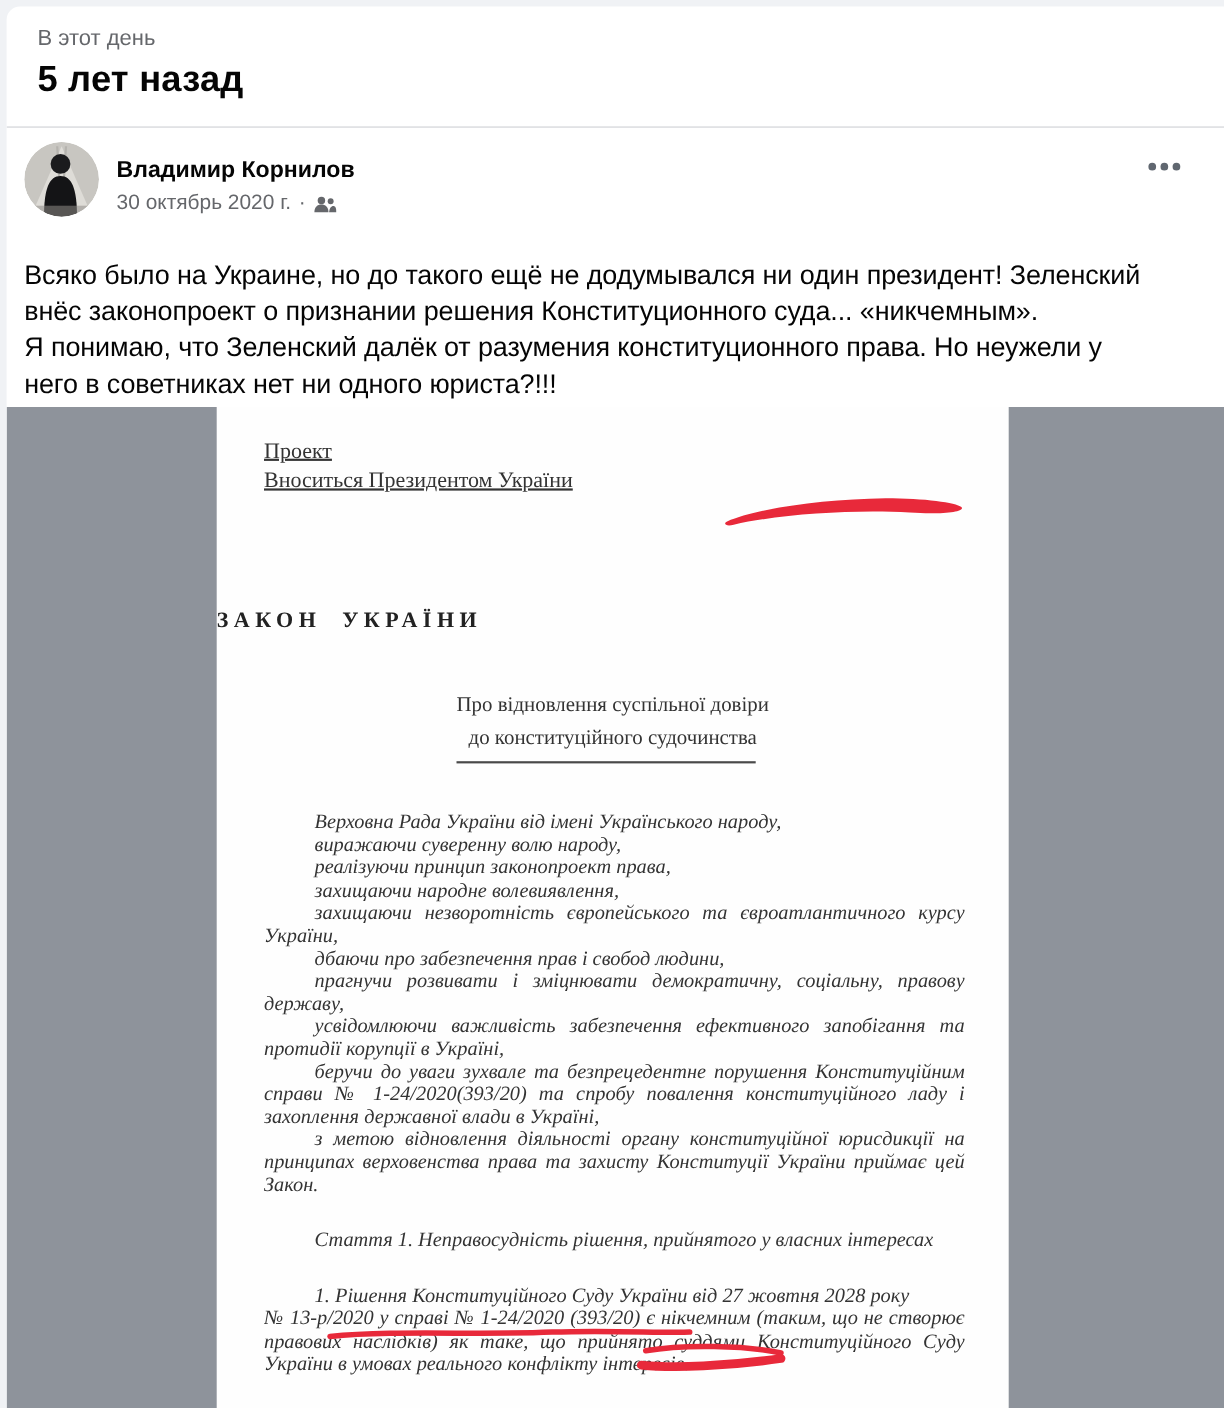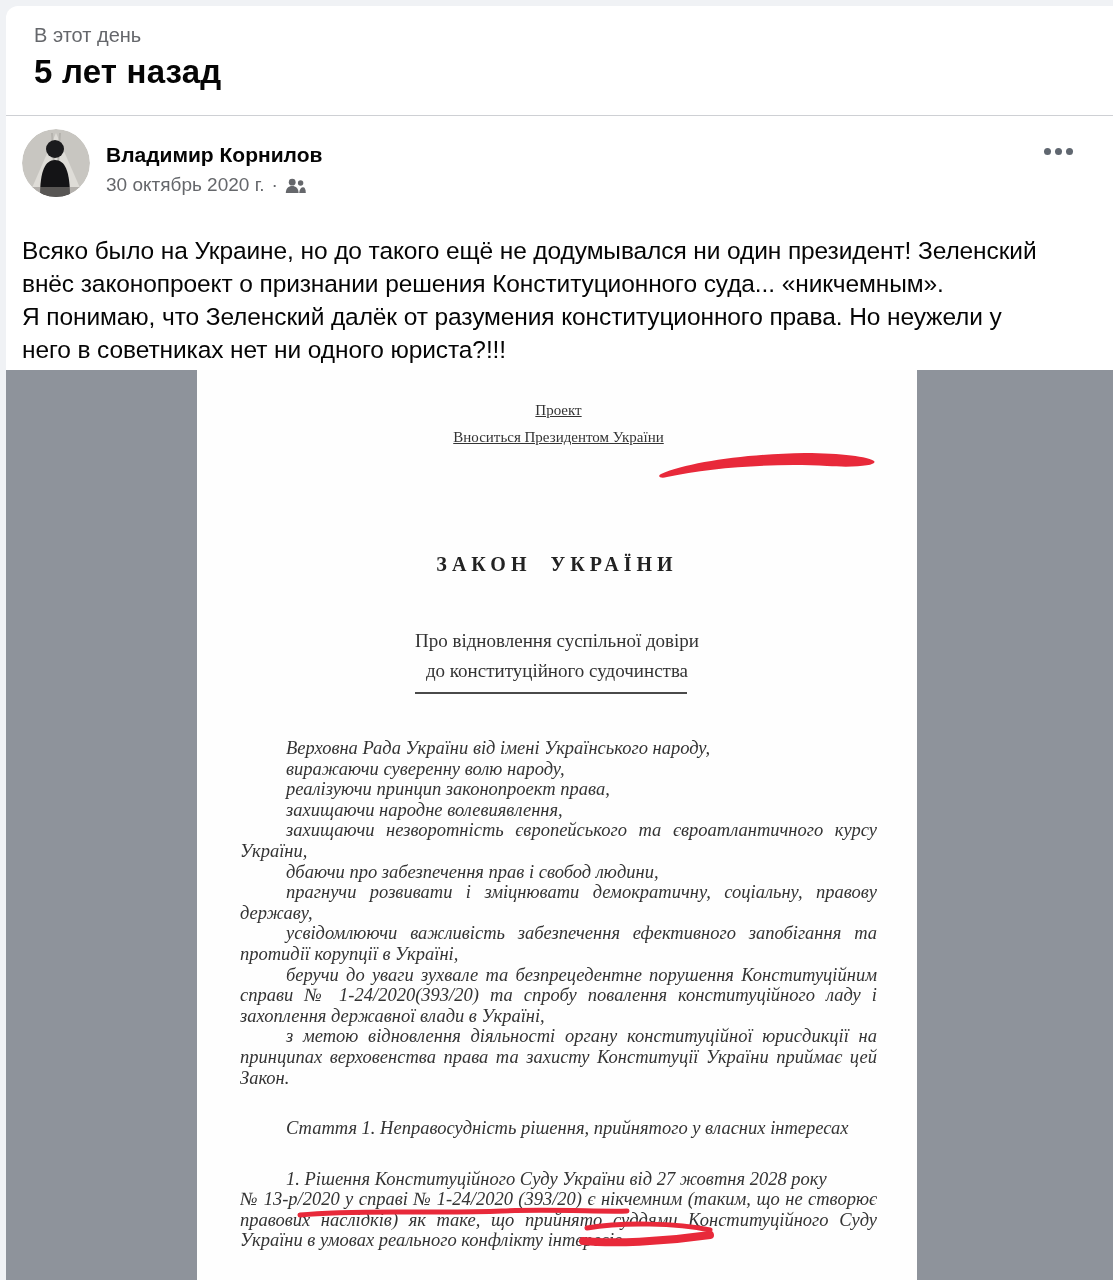--- a/index.html
+++ b/index.html
@@ -27,24 +27,24 @@
   .menu .dot { width:7px; height:7px; border-radius:50%; background:#606770; }
 
   
   .post-text { margin:14px 16px 4px 16px; font-size:24.5px; line-height:33px; color:#050505;
                white-space:pre-line; letter-spacing:-0.1px; }
 
   
   .photo { position:relative; height:923px; background:#8e939b; overflow:hidden; }
   .doc-page { position:absolute; left:191px; top:0; width:720px; height:100%; background:#fefefe;
               font-family:"Liberation Serif", serif; color:#333; }
-  .doc-header { position:absolute; left:43px; top:27px; width:637px; text-align:center;
-                font-size:15px; line-height:27px; }
+  .doc-header { position:absolute; left:43px; top:27px; width:637px; text-align:left;
+                font-size:20px; line-height:27px; }
   .doc-header div { text-decoration:underline; }
-  .doc-title { position:absolute; left:0; top:183px; width:100%; text-align:center;
+  .doc-title { position:absolute; left:0; top:183px; width:100%; text-align:left;
                font-size:20px; font-weight:700; letter-spacing:5px; word-spacing:9px; color:#222; }
   .doc-sub { position:absolute; left:0; top:256px; width:100%; text-align:center;
              font-size:19px; line-height:30px; }
   .doc-rule { position:absolute; left:218px; top:322px; width:272px; height:0;
               border-top:2px solid #4a4a4a; }
   .doc-body { position:absolute; left:43px; top:368px; width:637px; font-size:18.5px; }
   .doc-line { height:20.6px; line-height:20.6px; overflow:hidden; white-space:nowrap;font-style:italic; }
   .doc-line.j { white-space:normal; text-align:justify; }
   .doc-line.j::after { content:""; display:inline-block; width:100%; height:0; }
   .doc-line.i { text-indent:46px; }

